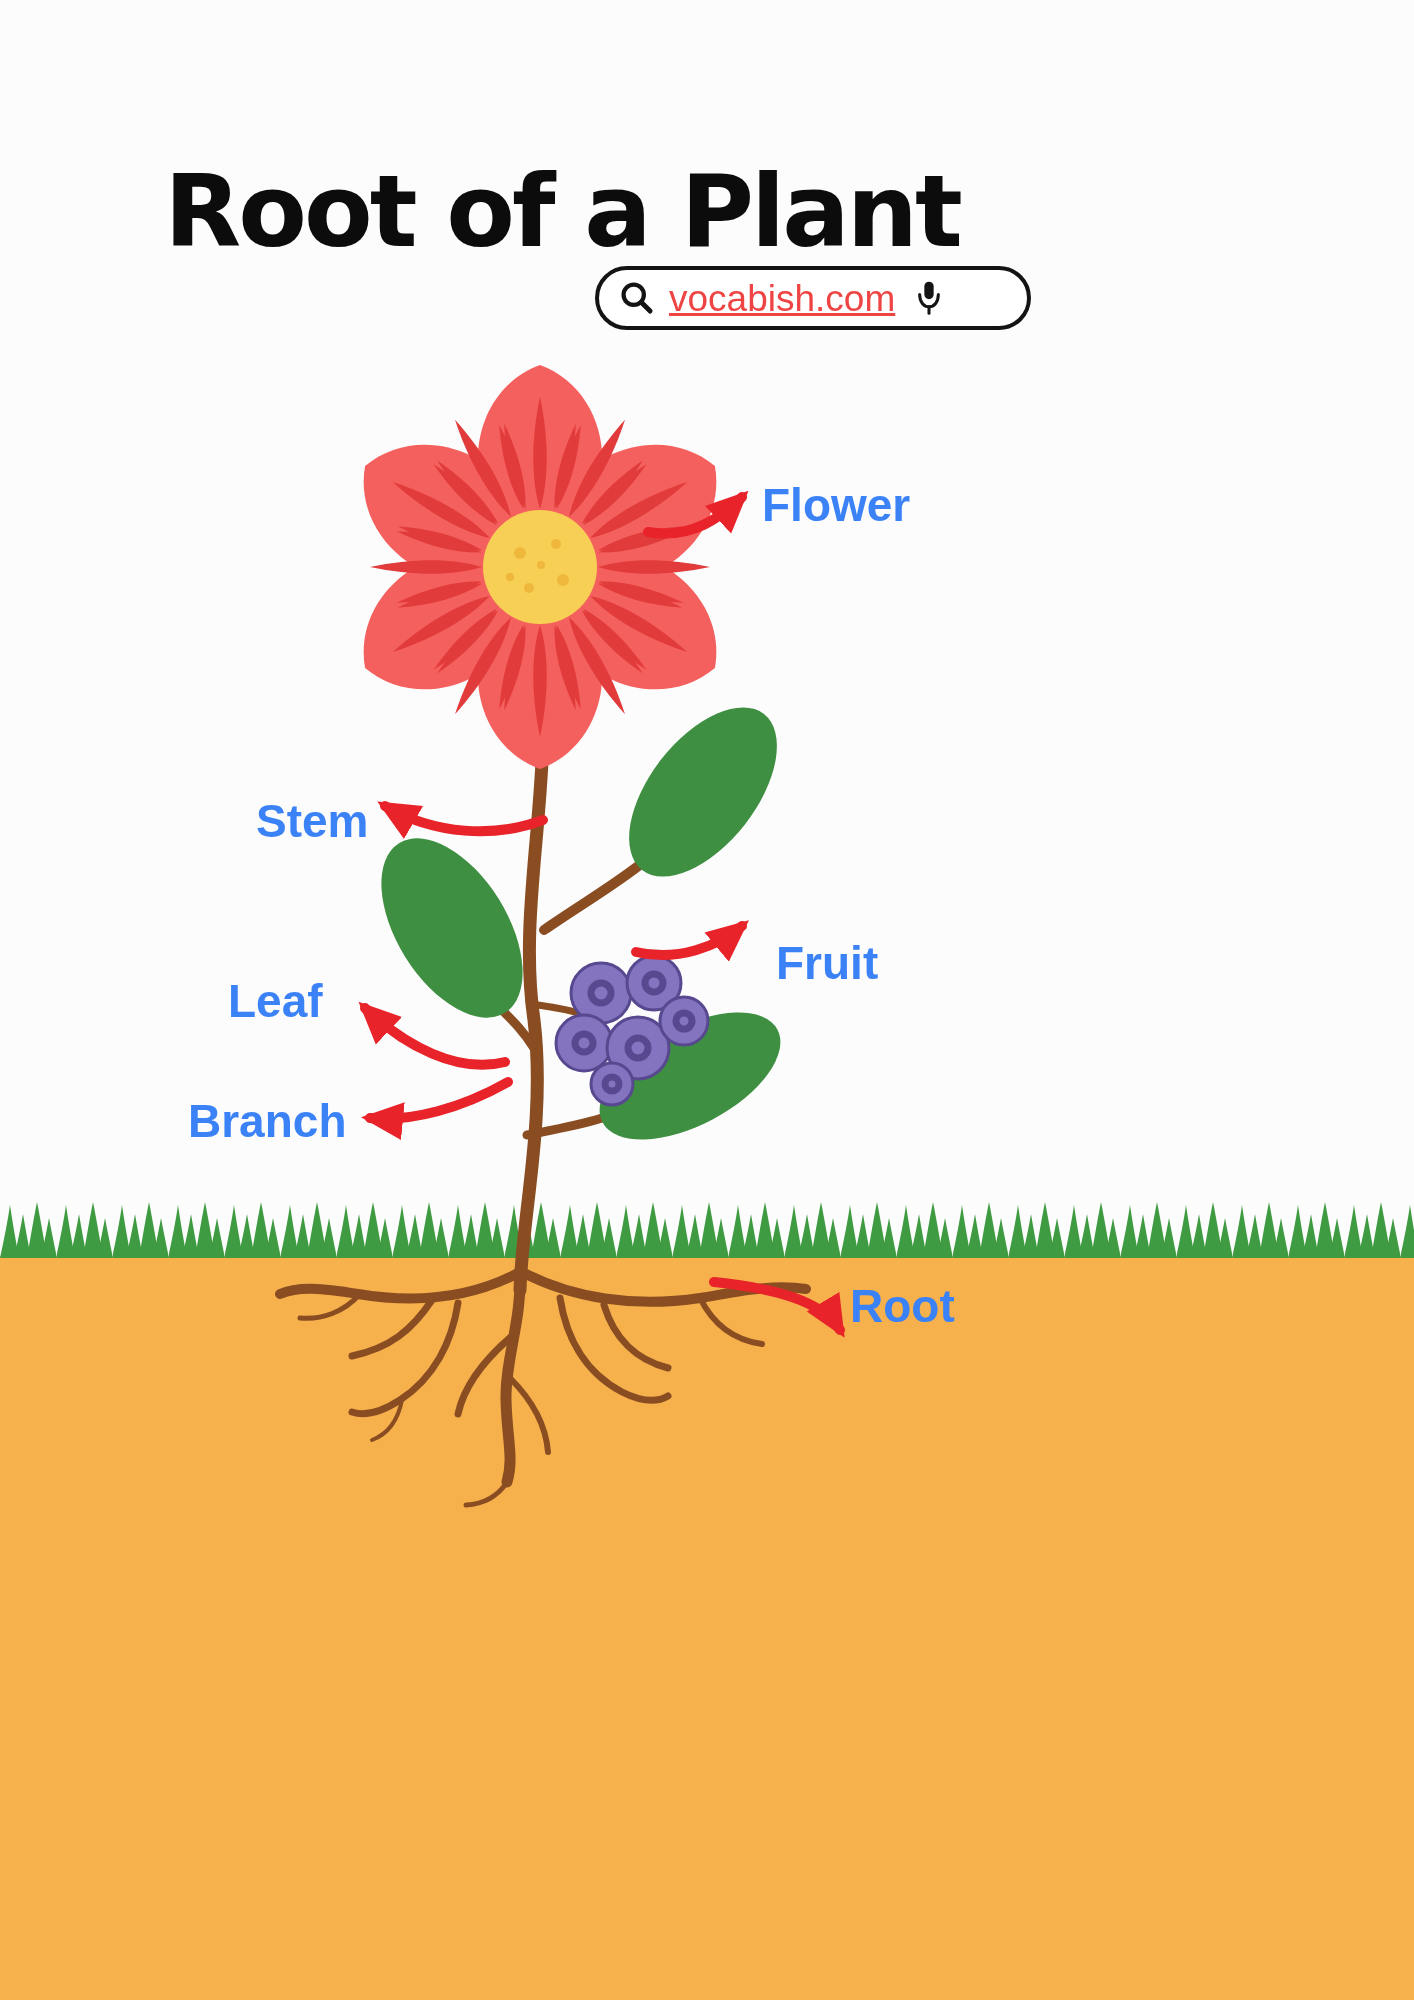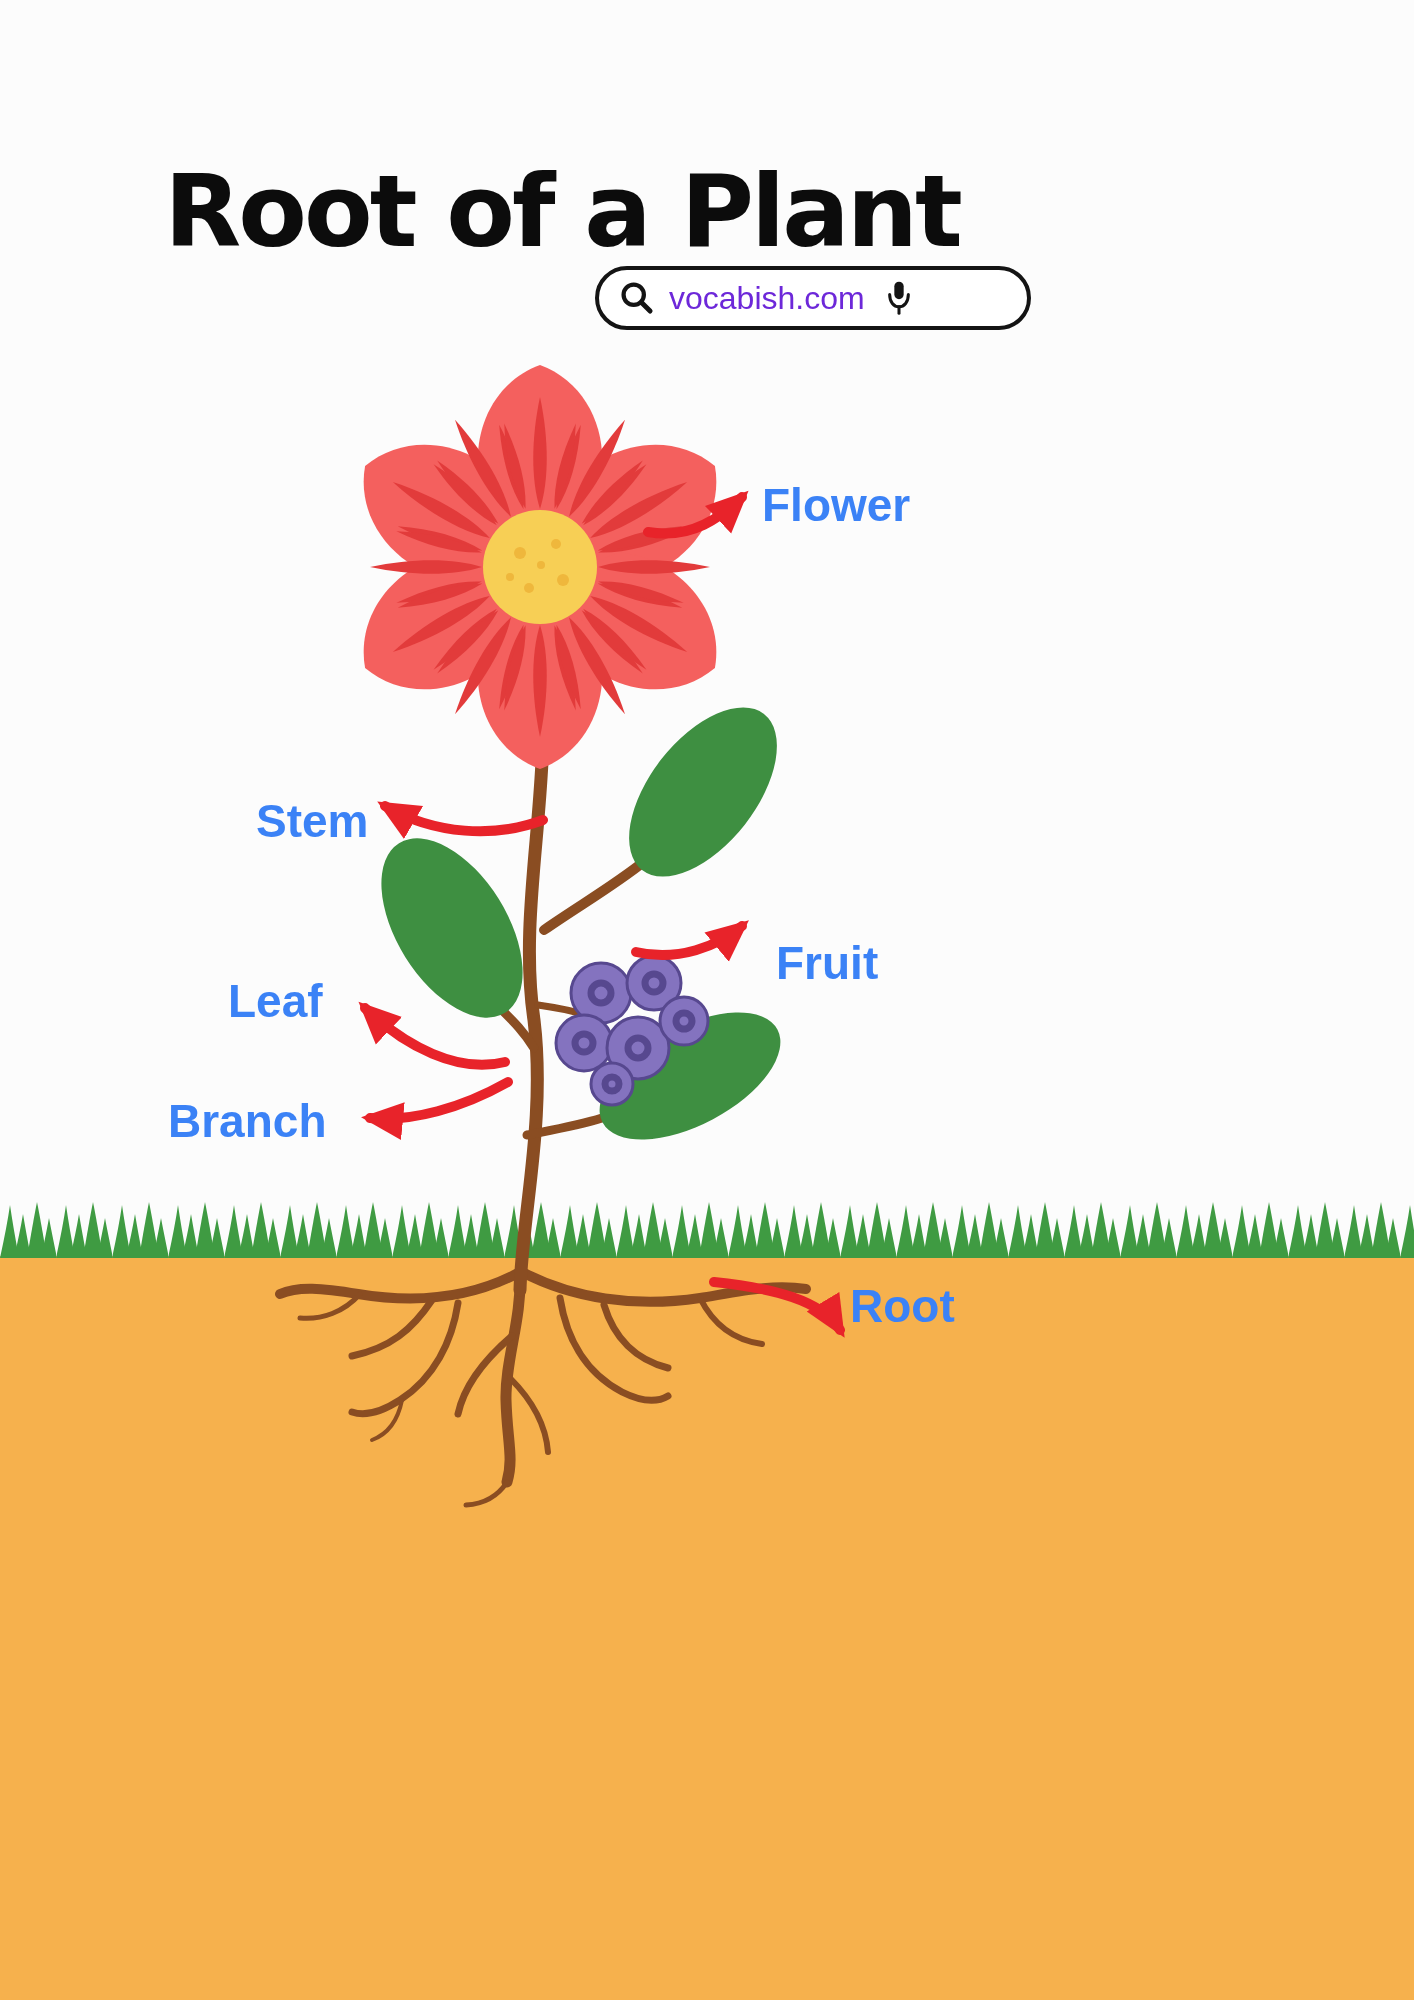--- a/index.html
+++ b/index.html
@@ -11,31 +11,31 @@
   .title{
     position:absolute;top:86px;left:562px;transform:translateX(-50%);
     font-size:100px;font-weight:800;letter-spacing:-3px;color:#0c0c0c;
     white-space:nowrap;font-family:"DejaVu Sans", sans-serif;
   }
   .search-pill{
     position:absolute;left:595px;top:266px;width:436px;height:64px;
     border:4px solid #141414;border-radius:36px;background:#ffffff;
     display:flex;align-items:center;gap:14px;padding:0 20px;box-sizing:border-box;
   }
-  .search-text{font-size:32px;color:#6d28d9;line-height:1;}
+  .search-text{font-size:37px;color:#ef4444;line-height:1;text-decoration:underline;}
   .mic-wrap{margin-left:6px;display:flex;align-items:center;}
   .diagram{position:absolute;left:0;top:0;width:1414px;height:2000px;}
   .part-label{
     position:absolute;font-size:46px;font-weight:700;color:#3b82f6;
     font-family:"Liberation Sans", sans-serif;line-height:1;
   }
   .lbl-flower{left:762px;top:482px;}
   .lbl-stem{left:232px;top:798px;margin-left:24px;}
   .lbl-leaf{left:228px;top:978px;}
-  .lbl-branch{left:168px;top:1098px;}
+  .lbl-branch{left:188px;top:1098px;}
   .lbl-fruit{left:776px;top:940px;}
   .lbl-root{left:850px;top:1283px;}
 
   
   .petal{fill:var(--petal,#f4605e);}
   .petal-accent{fill:var(--petalAccent,#e23b3b);}
   .flower-center{fill:var(--flowerCenter,#f7cf55);}
   .center-dot{fill:var(--flowerCenterDots,#efb73c);}
   .leaf{fill:var(--leaf,#3e8f41);}
   .berry{fill:var(--berry,#8473bf);stroke:var(--berryDark,#57488f);stroke-width:3;}

